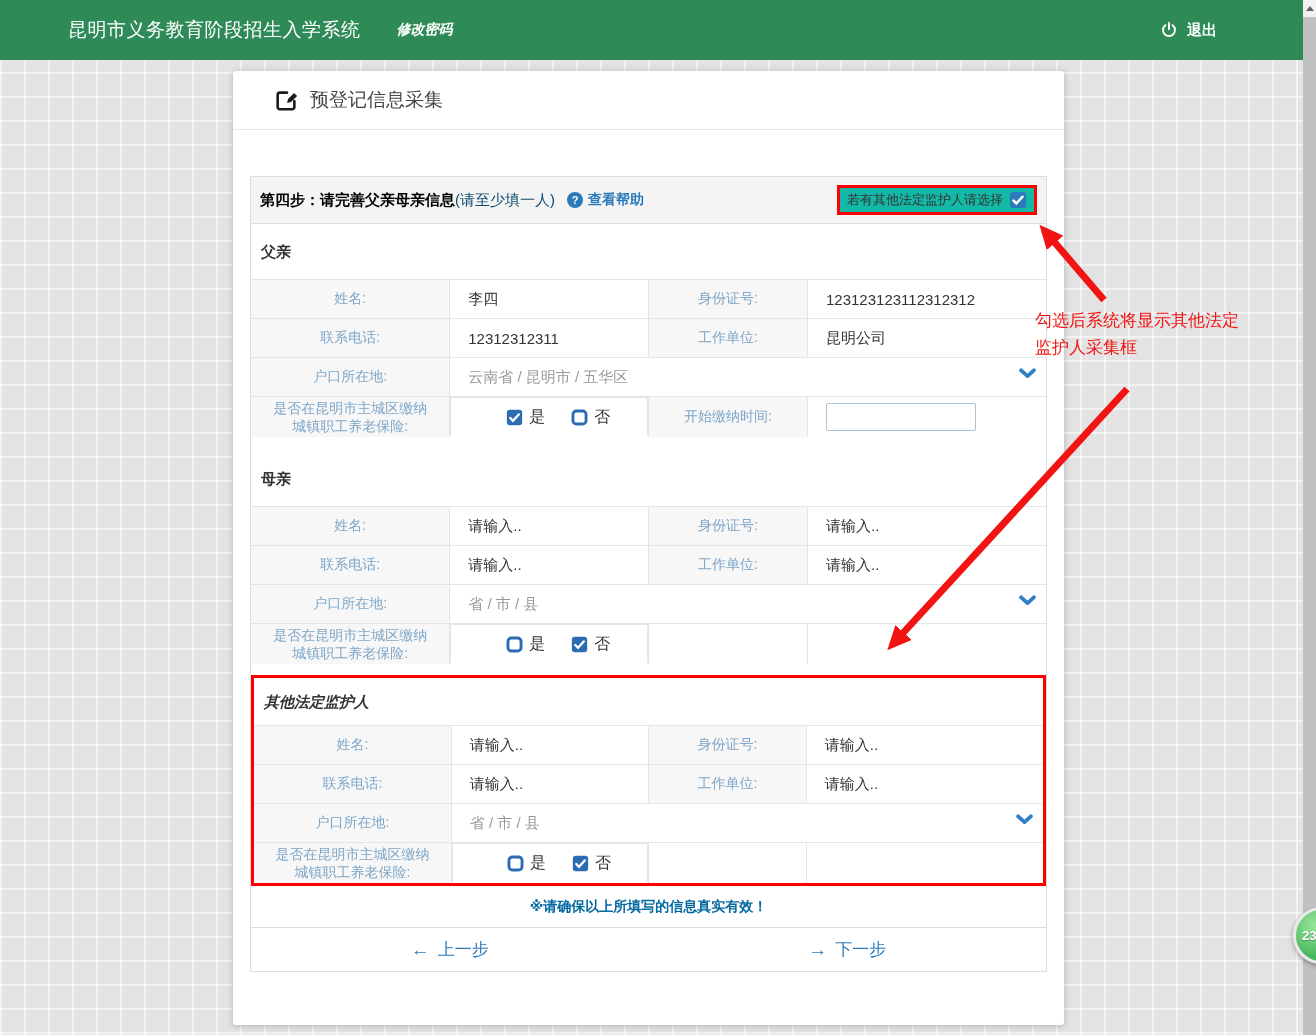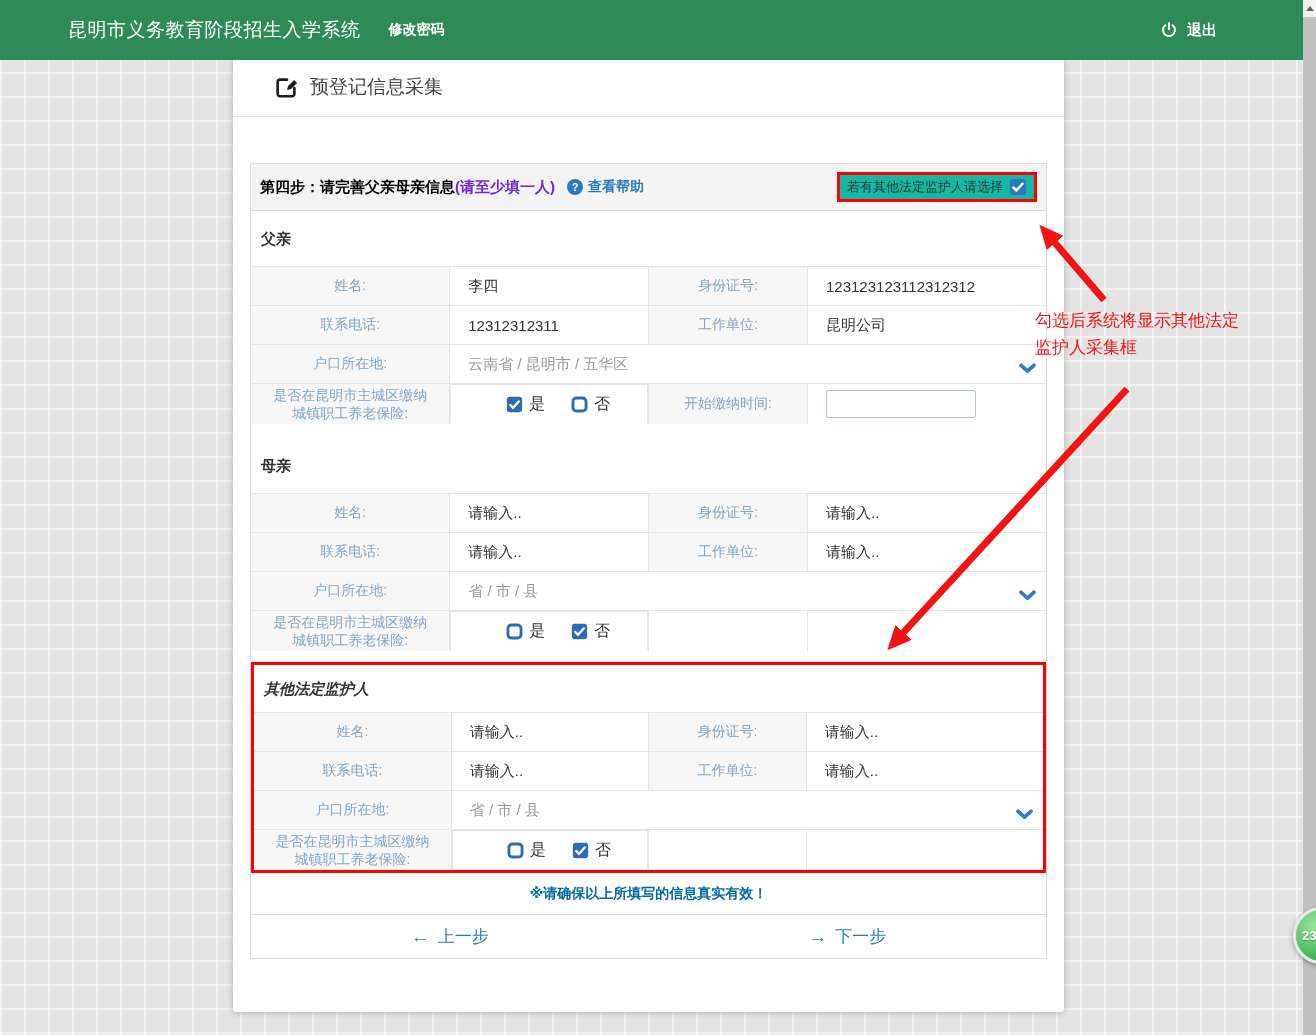--- a/index.html
+++ b/index.html
@@ -9,60 +9,60 @@
     background-color:#e3e3e3;
     background-image:
       linear-gradient(to right, rgba(255,255,255,.55) 2px, transparent 2px),
       linear-gradient(to bottom, rgba(255,255,255,.55) 2px, transparent 2px);
     background-size:24px 24px; }
 
   
   .topbar { position:absolute; left:0; top:0; width:1303px; height:60px; background:#2e8b57;
     display:flex; align-items:center; color:#fff; z-index:5; }
   .brand { font-size:19px; margin-left:68px; letter-spacing:.5px; }
-  .topbar-link { font-size:14px; font-weight:bold; margin-left:28px; cursor:pointer; }
+  .topbar-link { font-size:14px; font-weight:bold; margin-left:36px; cursor:pointer;font-style:italic; }
   .topbar-right { margin-left:auto; margin-right:86px; display:flex; align-items:center; gap:9px; cursor:pointer; }
   .topbar-right .label { font-size:15px; font-weight:bold; }
 
   
   .scrollbar { position:absolute; right:0; top:0; width:13px; height:1035px; background:#f1f1f1; z-index:9; }
   .scroll-up { height:17px; background:#f1f1f1; display:flex; align-items:center; justify-content:center; }
   .scroll-up:after { content:""; width:0; height:0; border-left:4px solid transparent; border-right:4px solid transparent; border-bottom:5px solid #636363; }
   .scroll-thumb { position:absolute; top:17px; bottom:0; left:0; right:0; background:#c1c1c1; }
 
   
-  .card { position:absolute; left:233px; top:58px; width:831px; height:954px; background:#fff;
+  .card { position:absolute; left:233px; top:71px; width:831px; height:954px; background:#fff;
     box-shadow:0 1px 6px rgba(0,0,0,.22); border-radius:3px; }
   .card-header { height:59px; display:flex; align-items:center; padding-left:42px; border-bottom:1px solid #e7e7e7; }
   .card-title { font-size:19px; color:#444; margin-left:12px; }
   .card-body { padding:46px 17px 0 17px; }
 
   .panel { border:1px solid #dcdcdc; }
   .step-header { height:47px; background:#f4f4f4; border-bottom:1px solid #dcdcdc;
     display:flex; align-items:center; padding:0 9px; }
   .step-title { font-size:15px; font-weight:bold; color:#000000; }
-  .step-note { font-size:15px; font-weight:bold; color:#6d28d9; }
+  .step-note { font-size:15px; font-weight:normal; color:#0c4a6e; }
   .help-link { display:flex; align-items:center; gap:5px; margin-left:12px; color:#2b7bbb; font-size:14px; font-weight:bold; cursor:pointer; }
   .help-badge { width:16px; height:16px; border-radius:50%; background:#2b7bbb; color:#fff; font-size:11px; font-weight:bold;
     display:flex; align-items:center; justify-content:center; }
   .toggle-box { margin-left:auto; border:3px solid #ff0000; padding:3px 7px; display:flex; align-items:center; gap:6px; cursor:pointer; background:#14b8a6; }
   .toggle-box .txt { font-size:13px; color:#333; }
 
   .section-title { font-size:15px; font-weight:bold; color:#333; padding:19px 10px 17px 10px; }
   .gtitle { padding:15px 10px 13px 10px;font-style:italic; }
 
   table.ftable { width:100%; border-collapse:collapse; table-layout:fixed; }
   .ftable td { border:1px solid #e3e6e8; height:39px; font-size:15px; }
   .ftable tr td:first-child { border-left:none; }
   .ftable tr td:last-child { border-right:none; }
   .ftable tr:last-child td { border-bottom:none; }
   td.lbl { background:#f7f7f7; color:#7ea6c8; text-align:center; font-size:14px; }
   td.val { padding-left:18px; color:#333; }
   .ph { color:#b3bac1; }
-  .region { color:#999; display:flex; align-items:flex-end; }
+  .region { color:#999; display:flex; align-items:flex-start; }
   .region .chev { margin-left:auto; margin-right:10px; display:flex; }
   .two-line { line-height:18px; font-size:13.5px; padding:2px 0; }
   .chk-group { display:flex; align-items:center; gap:26px; justify-content:center; padding-left:0; }
   .chk { display:flex; align-items:center; gap:6px; cursor:pointer; color:#333; font-size:16px; }
   .date-input { width:150px; height:28px; border:1px solid #abc1d6; border-radius:2px; font-size:14px; padding:0 6px; outline:none; }
 
   .guardian-wrap { border:3px solid #ff0000; margin-top:11px; }
   .warning-row { text-align:center; padding:12px 0 11px 0; color:#0369a1; font-size:14px; font-weight:bold; border-bottom:1px solid #dcdcdc; }
   .footer-row { display:flex; height:43px; align-items:center; }
   .footer-half { width:50%; display:flex; justify-content:center; }

